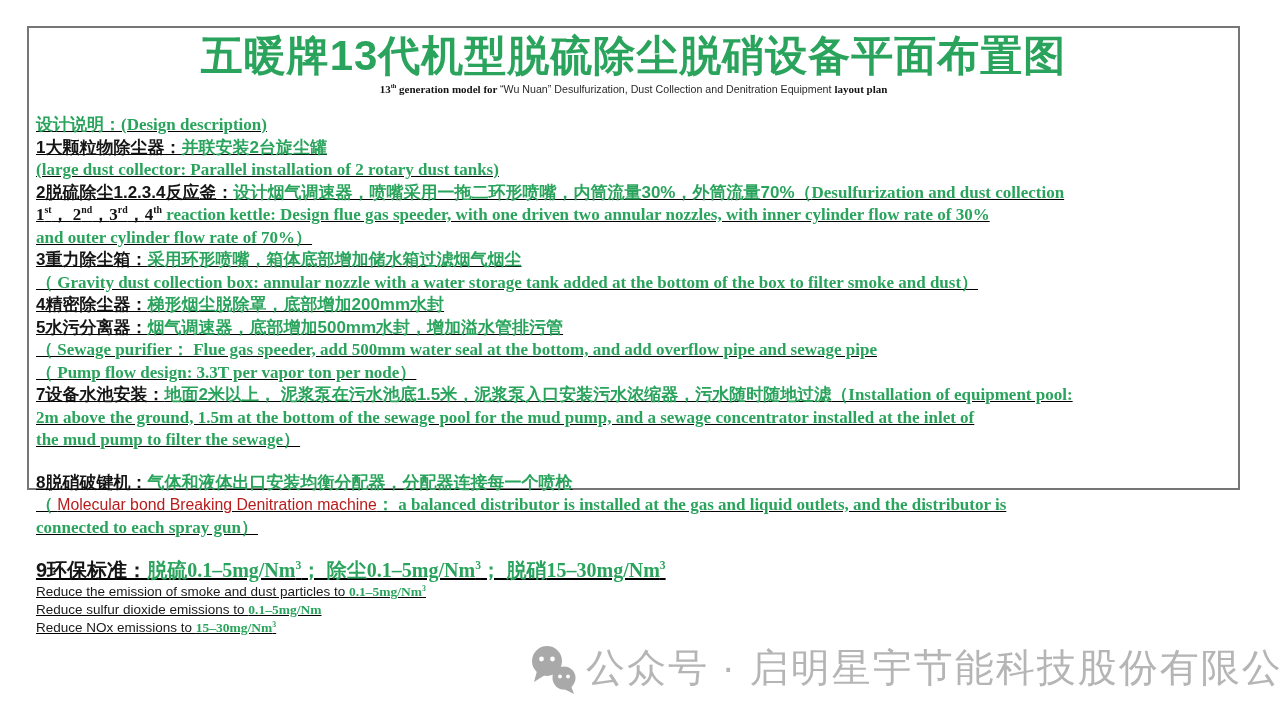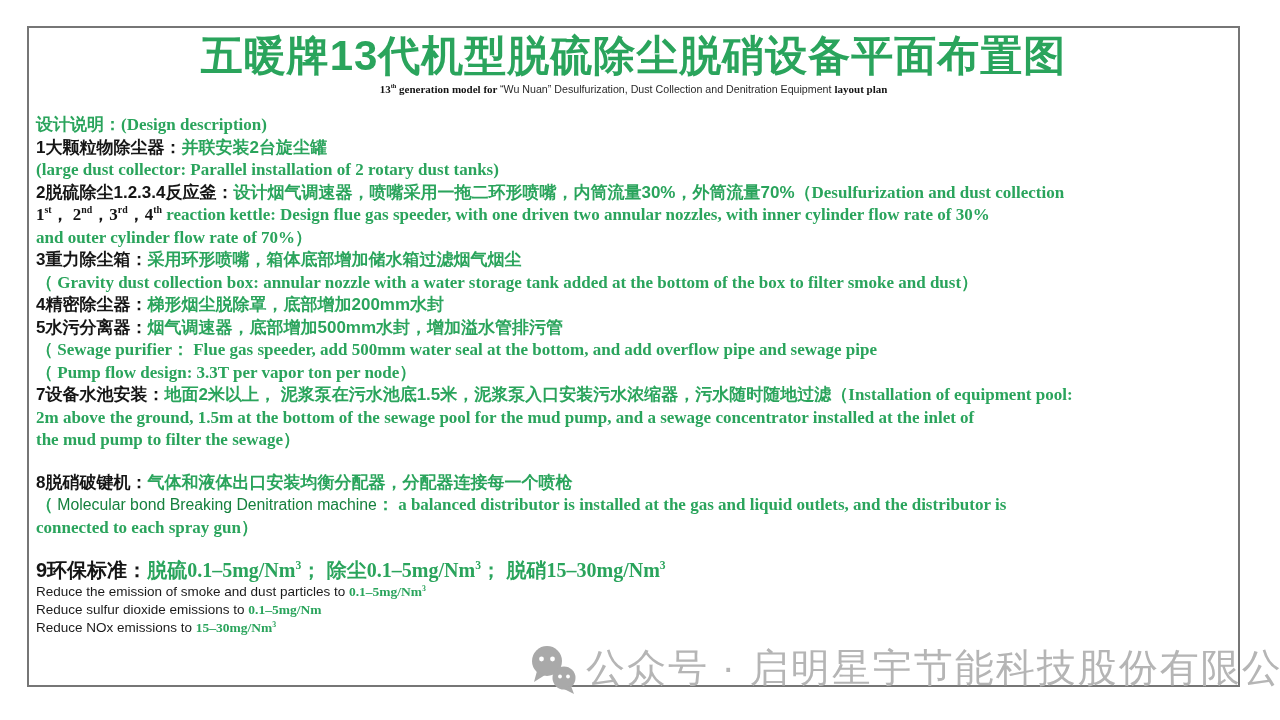--- a/index.html
+++ b/index.html
@@ -3,50 +3,50 @@
 <meta charset="utf-8">
 <style>
   html, body { margin:0; padding:0; }
   body {
     width:1280px; height:720px; position:relative; overflow:hidden;
     background:#ffffff;
     font-family:"Liberation Sans", sans-serif;
   }
   .frame {
     position:absolute; left:27px; top:26px;
-    width:1213px; height:661px;
+    width:1213px; height:464px;
     border:2px solid #767676;
     box-sizing:border-box;
     background:#ffffff;
   }
   .header { text-align:center; }
   .title {
     margin-top:4px;
     font-size:42px; font-weight:bold; letter-spacing:1px;
     color:#2aa45c;
     line-height:48px;
     white-space:nowrap;
   }
   .subtitle {
     margin-top:1px;
     font-size:11px; color:#141414; line-height:16px;
     white-space:nowrap;
   }
-  .body { margin:17px 0 15px 7px; }
+  .body { margin:17px 0 15px 7px;text-decoration:underline; }
   .line  { white-space:nowrap; font-size:17px; line-height:22.5px; height:22.5px; }
   .line.lg { font-size:20px; line-height:26px; height:26px; }
   .line.sm { font-size:13.5px; line-height:18px; height:18px; }
   .line.gap1 { height:20px; }
   .line.gap2 { height:18px; }
 
   
   .s-b  { color:#151515; font-weight:bold; }                                           
   .s-g  { color:#2aa45c; font-weight:bold; }                                           
   .s-gs { color:#2aa45c; font-weight:bold; font-family:"Liberation Serif", serif; }    
-  .s-gl { color:#15803d; font-weight:normal; font-size:0.93em; }                       
+  .s-gl { color:#b91c1c; font-weight:normal; font-size:0.93em; }                       
   .s-bs { color:#151515; font-weight:bold; font-family:"Liberation Serif", serif; }    
   .s-k  { color:#1a1a1a; font-weight:normal; }                                         
   .s-ser  { color:#141414; font-weight:bold; font-family:"Liberation Serif", serif; }  
   .s-sans { color:#2b2b2b; font-weight:normal; font-size:0.97em; }                     
   .sup { vertical-align:super; font-size:58%; line-height:0; }
 
   .watermark {
     position:absolute; left:528px; top:638px;
     display:flex; align-items:center;
     color:#b5b5b5; font-size:39px; letter-spacing:2px;

